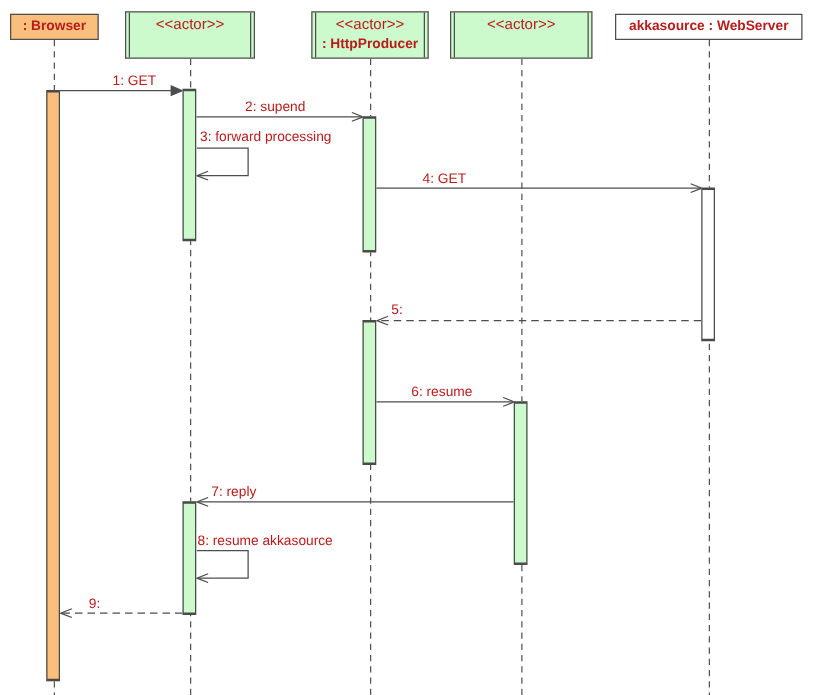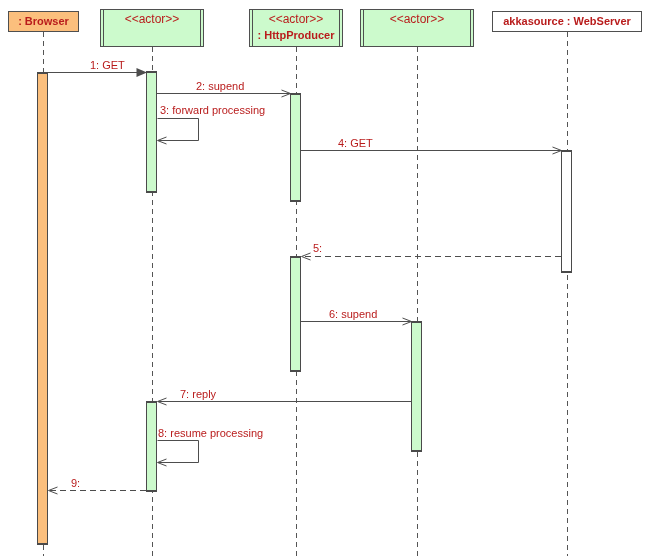--- a/index.html
+++ b/index.html
@@ -44,21 +44,21 @@
   .a-webserver   { left:561px; top:150px; height:123px; background:#ffffff; }
 
   
   .msg-label { position:absolute; font-size:11px; line-height:13px; white-space:nowrap; }
   .ml1 { left:61px;  top:59px;margin-left:29px;  }
   .ml2 { left:196px; top:80px;  }
   .ml3 { left:160px; top:104px; }
   .ml4 { left:316px; top:137px;margin-left:22px; }
   .ml5 { left:313px; top:242px; }
   .ml6 { left:329px; top:308px; }
-  .ml7 { left:180px; top:388px; }
+  .ml7 { left:169px; top:388px; }
   .ml8 { left:158px; top:427px; }
   .ml9 { left:71px;  top:477px; }
 </style>
 </head>
 <body>
 
 <div class="stage">
 
   <svg class="wires" viewBox="0 0 650 556" xmlns="http://www.w3.org/2000/svg">
     <g stroke="#555555" stroke-width="1" stroke-dasharray="5,4">
@@ -127,18 +127,18 @@
   <div class="activation a-producer1"></div>
   <div class="activation a-producer2"></div>
   <div class="activation a-transformer"></div>
   <div class="activation a-webserver"></div>
 
   <div class="msg-label ml1">1: GET</div>
   <div class="msg-label ml2">2: supend</div>
   <div class="msg-label ml3">3: forward processing</div>
   <div class="msg-label ml4">4: GET</div>
   <div class="msg-label ml5">5:</div>
-  <div class="msg-label ml6">6: supend</div>
+  <div class="msg-label ml6">6: resume</div>
   <div class="msg-label ml7">7: reply</div>
-  <div class="msg-label ml8">8: resume processing</div>
+  <div class="msg-label ml8">8: resume akkasource</div>
   <div class="msg-label ml9">9:</div>
 
 </div>
 
 </body></html>

